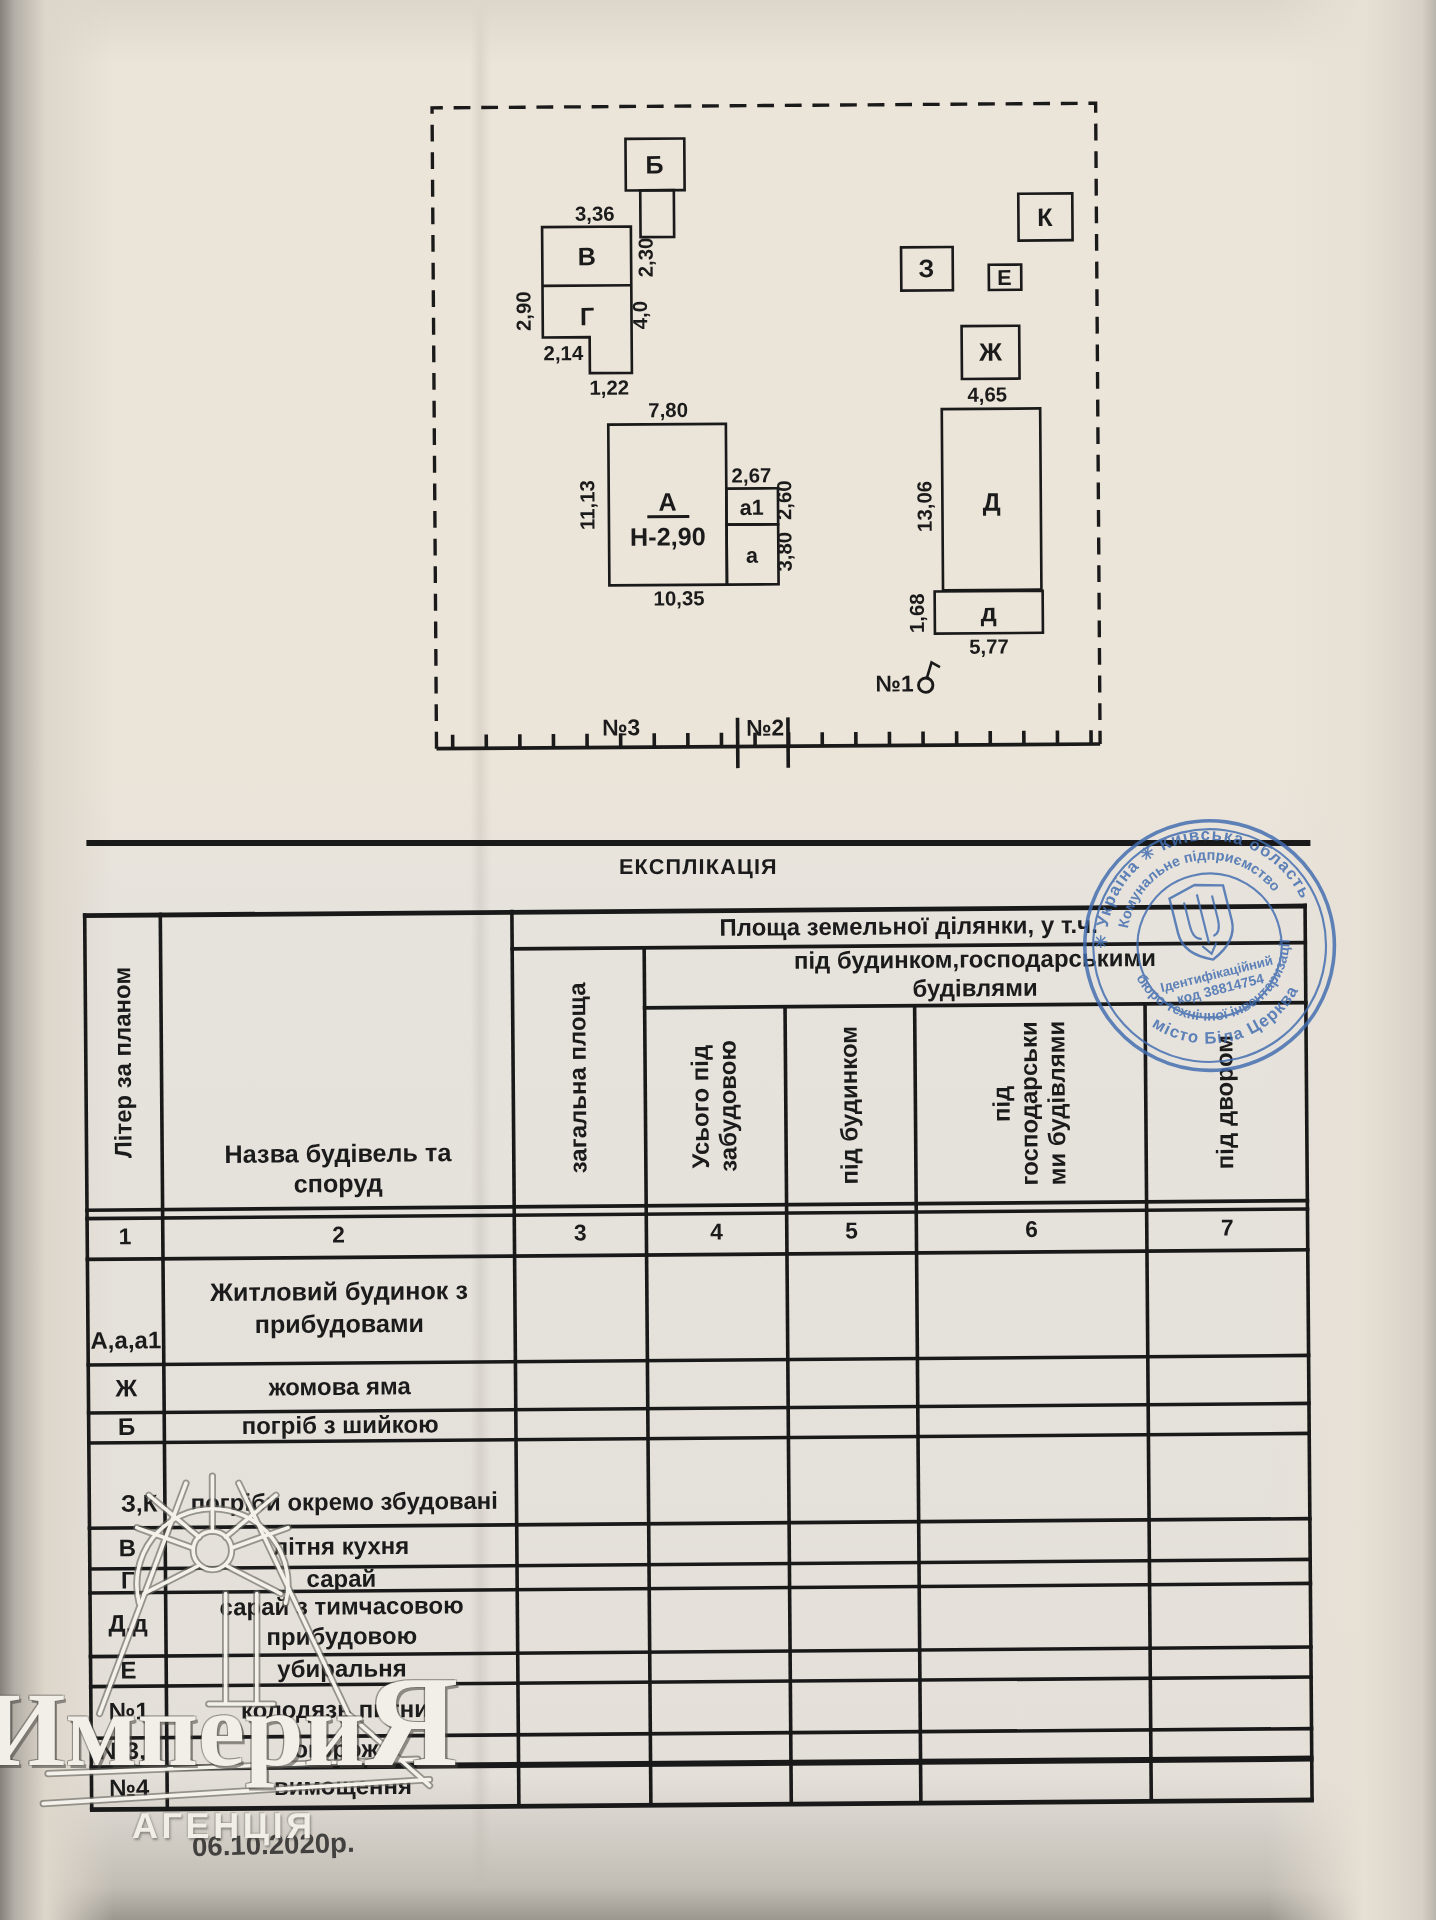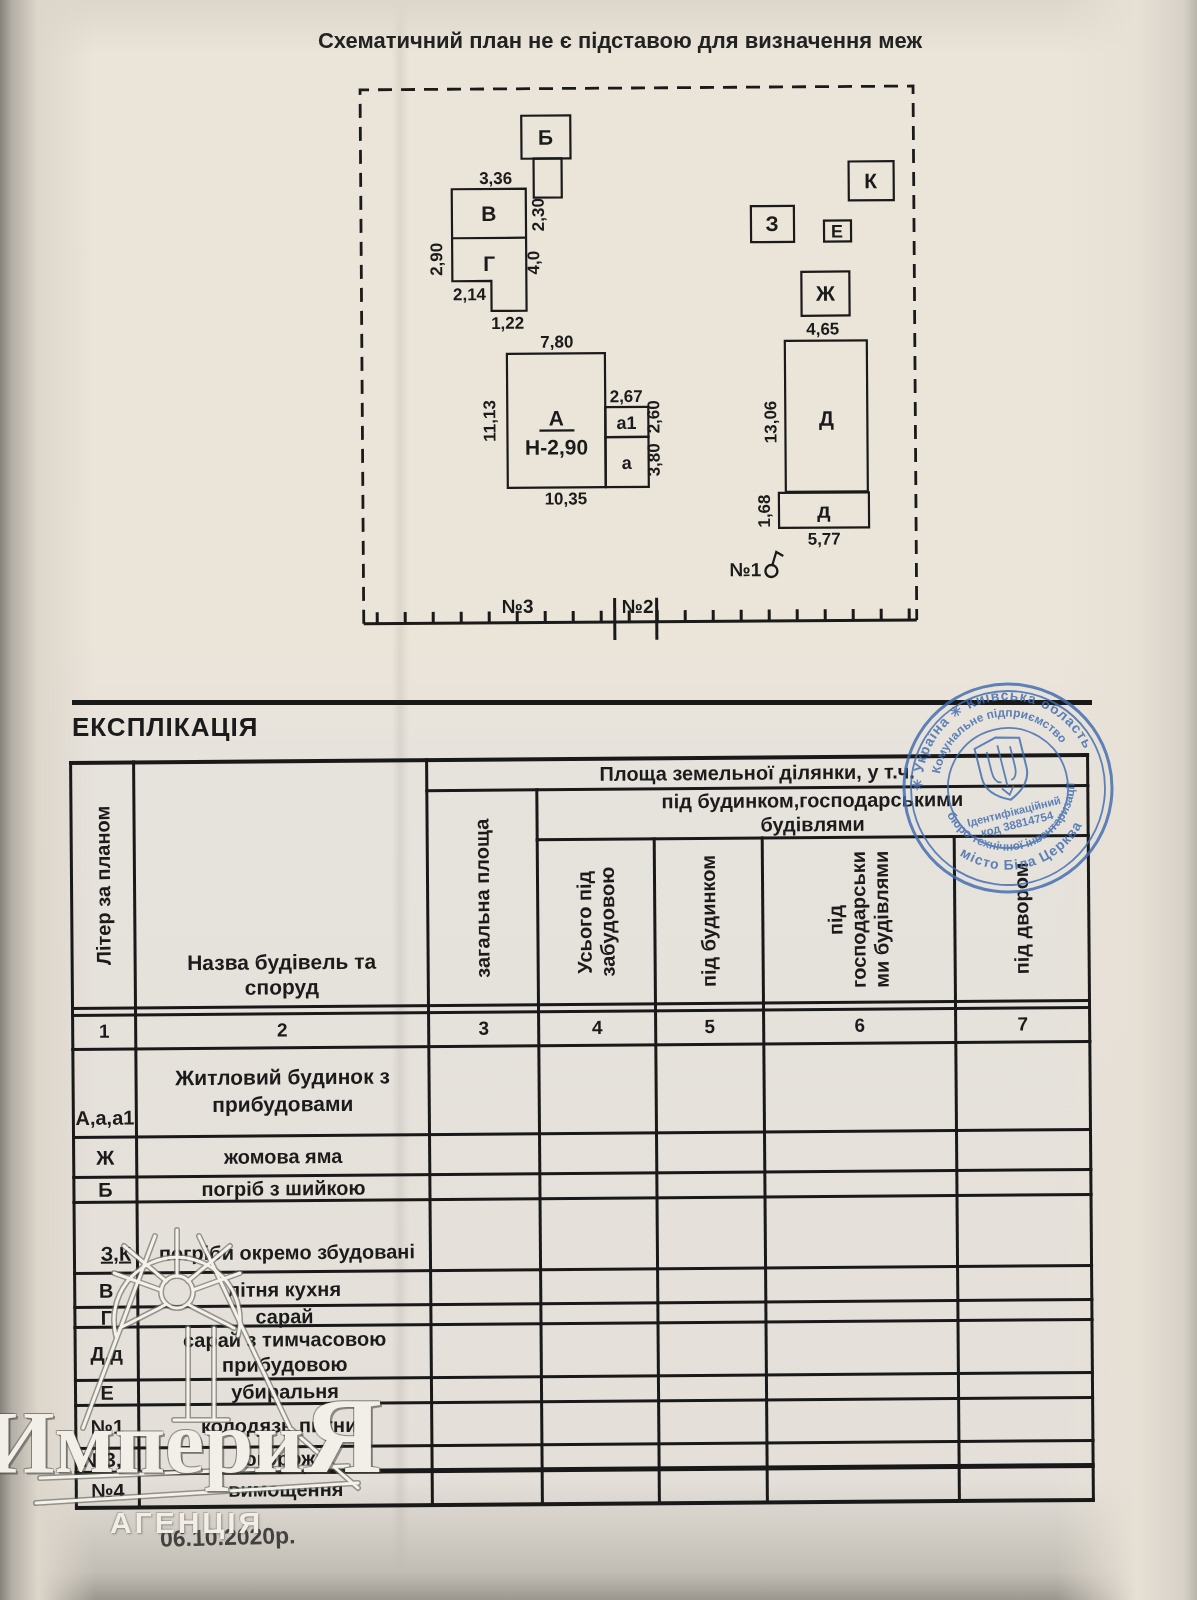--- a/index.html
+++ b/index.html
@@ -10,21 +10,21 @@
       linear-gradient(90deg,#86827b 0,#b3aea6 12px,#ddd6cb 38px,rgba(0,0,0,0) 95px),
       linear-gradient(270deg,#b9b4ab 0,#d6d0c6 12px,#e7e0d5 60px,rgba(0,0,0,0) 140px),
       linear-gradient(0deg,#9b978f 0,#c2bdb4 28px,rgba(0,0,0,0) 120px),
       linear-gradient(180deg,#ddd6cb 0,rgba(0,0,0,0) 55px),
       linear-gradient(90deg,rgba(0,0,0,0) 392px,rgba(110,105,96,.12) 400px,rgba(0,0,0,0) 409px),
       linear-gradient(180deg,rgba(236,229,218,.6) 640px,rgba(228,226,223,.6) 760px,rgba(222,220,217,.55) 1600px),
       #eae3d8;
   }
   .abs{position:absolute;}
   .doc-title{font-size:22px;font-weight:bold;text-align:center;color:#222;}
-  .expl-title{font-size:26px;font-weight:bold;text-align:left;letter-spacing:1px;}
+  .expl-title{font-size:18px;font-weight:bold;text-align:center;letter-spacing:1px;}
   .hline,.vline{position:absolute;background:#191919;}
   .cell{position:absolute;display:flex;align-items:center;justify-content:center;
         font-weight:bold;color:#1b1b1b;text-align:center;line-height:1.2;}
   .bott{align-items:flex-end;padding-bottom:6px;box-sizing:border-box;}
   .vtext{writing-mode:vertical-rl;transform:rotate(180deg);text-align:center;
          font-weight:bold;line-height:23px;}
   .plan text{fill:#1b1b1b;}
   .bl{font:bold 21px "Liberation Sans",sans-serif;}
   .bls{font:bold 18px "Liberation Sans",sans-serif;}
   .dim{font:bold 17px "Liberation Sans",sans-serif;}
@@ -35,21 +35,20 @@
                 1px -1px 0 rgba(70,68,62,.3),-1px 1px 0 rgba(70,68,62,.3);}
   .wm-cap{font-weight:bold;color:#f1eee7;
     text-shadow:1px 1px 2px rgba(80,78,72,.55),-1px -1px 1px rgba(80,78,72,.3);}
   .date{font-size:23px;font-weight:bold;color:#2a2a2a;opacity:.85;transform:rotate(-1.5deg);}
 </style>
 </head>
 <body>
 
 <div class="photo">
 
-  <div class="abs doc-title" style="left:280px;top:28px;width:680px;">Схематичний план не є підставою для визначення меж</div>
 
   <svg class="abs plan" style="left:330px;top:80px;transform:rotate(-0.4deg);" width="600" height="580" viewBox="0 0 600 580">
     <g fill="none" stroke="#1a1a1a">
 
       <path d="M32,542 L32,8 L585,8 L585,542" stroke-width="2.8" stroke-dasharray="14 9"></path>
 
       <line x1="32" y1="542" x2="585" y2="542" stroke-width="3"></line>
       <line x1="44" y1="536" x2="580" y2="536" stroke-width="11" stroke-dasharray="3 25"></line>
       <line x1="283" y1="518" x2="283" y2="560" stroke-width="3"></line>
       <line x1="325" y1="518" x2="325" y2="560" stroke-width="3"></line>
@@ -186,21 +185,21 @@
     <div class="cell" style="left:586px;top:256px;width:105px;height:31px;font-size:19px;">5</div>
     <div class="cell" style="left:694px;top:256px;width:189px;height:31px;font-size:19px;">6</div>
     <div class="cell" style="left:886px;top:256px;width:131px;height:31px;font-size:19px;">7</div>
 
     <div class="cell bott" style="left:3px;top:290px;width:60px;height:85px;font-size:20px;">А,а,а1</div>
     <div class="cell" style="left:66px;top:290px;width:290px;height:82px;font-size:21px;line-height:27px;">Житловий будинок з прибудовами</div>
     <div class="cell" style="left:3px;top:378px;width:60px;height:37px;font-size:20px;">Ж</div>
     <div class="cell" style="left:66px;top:378px;width:290px;height:37px;font-size:20px;">жомова яма</div>
     <div class="cell" style="left:3px;top:418px;width:60px;height:22px;font-size:20px;">Б</div>
     <div class="cell" style="left:66px;top:418px;width:290px;height:22px;font-size:20px;">погріб з шийкою</div>
-    <div class="cell bott" style="left:3px;top:443px;width:80px;height:68px;font-size:20px;text-decoration:underline;">З,К</div>
+    <div class="cell bott" style="left:3px;top:443px;width:80px;height:68px;font-size:20px;">З,К</div>
     <div class="cell bott" style="left:66px;top:443px;width:296px;height:68px;font-size:20px;">погріби окремо збудовані</div>
     <div class="cell" style="left:3px;top:514px;width:60px;height:31px;font-size:20px;">В</div>
     <div class="cell" style="left:66px;top:514px;width:290px;height:31px;font-size:20px;">літня кухня</div>
     <div class="cell" style="left:3px;top:548px;width:60px;height:17px;font-size:20px;">Г</div>
     <div class="cell" style="left:66px;top:548px;width:290px;height:17px;font-size:20px;">сарай</div>
     <div class="cell" style="left:3px;top:568px;width:60px;height:50px;font-size:20px;">Д,д</div>
     <div class="cell" style="left:66px;top:568px;width:290px;height:50px;font-size:20px;line-height:25px;">сарай з тимчасовою прибудовою</div>
     <div class="cell" style="left:3px;top:621px;width:60px;height:22px;font-size:20px;">Е</div>
     <div class="cell" style="left:66px;top:621px;width:290px;height:22px;font-size:20px;">убиральня</div>
     <div class="cell" style="left:3px;top:646px;width:60px;height:40px;font-size:20px;">№1</div>

